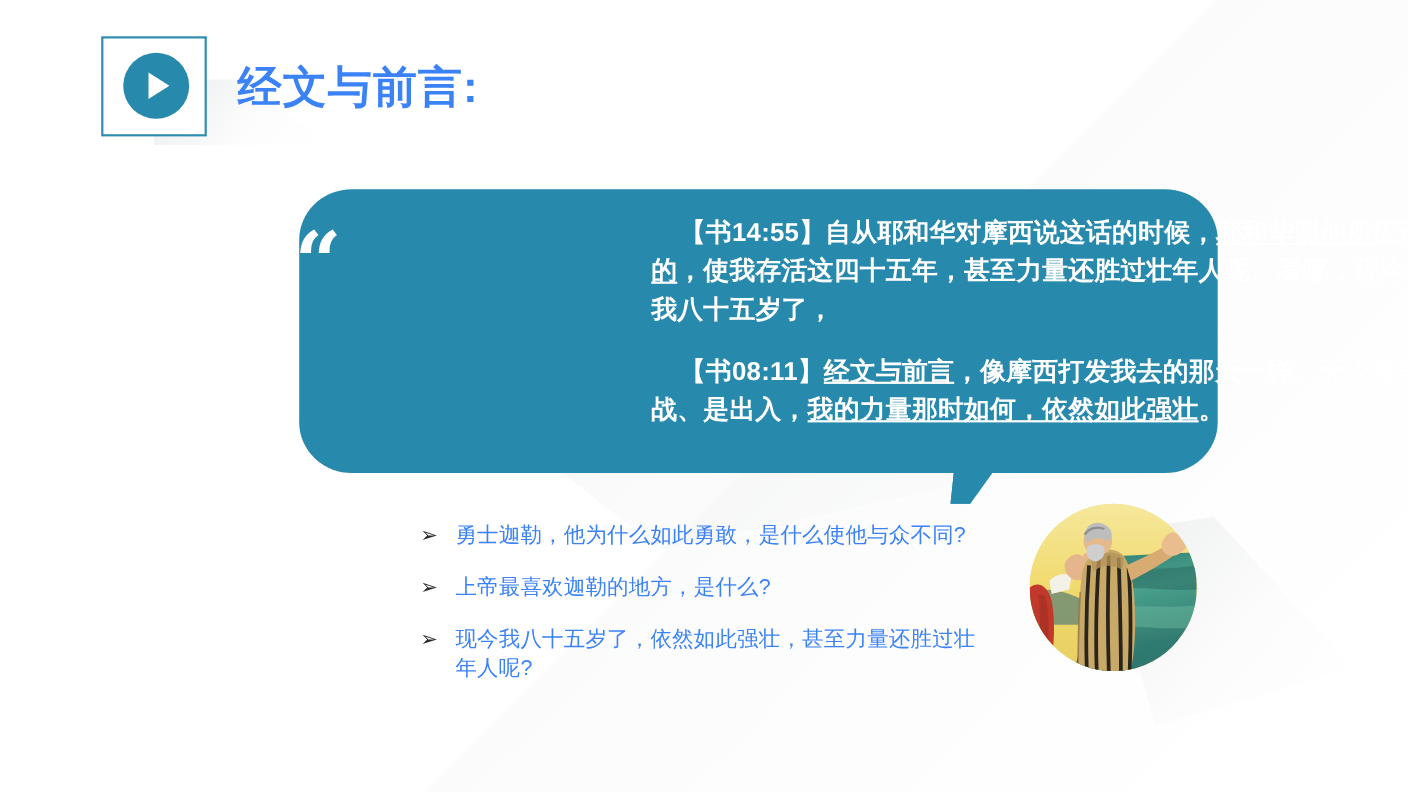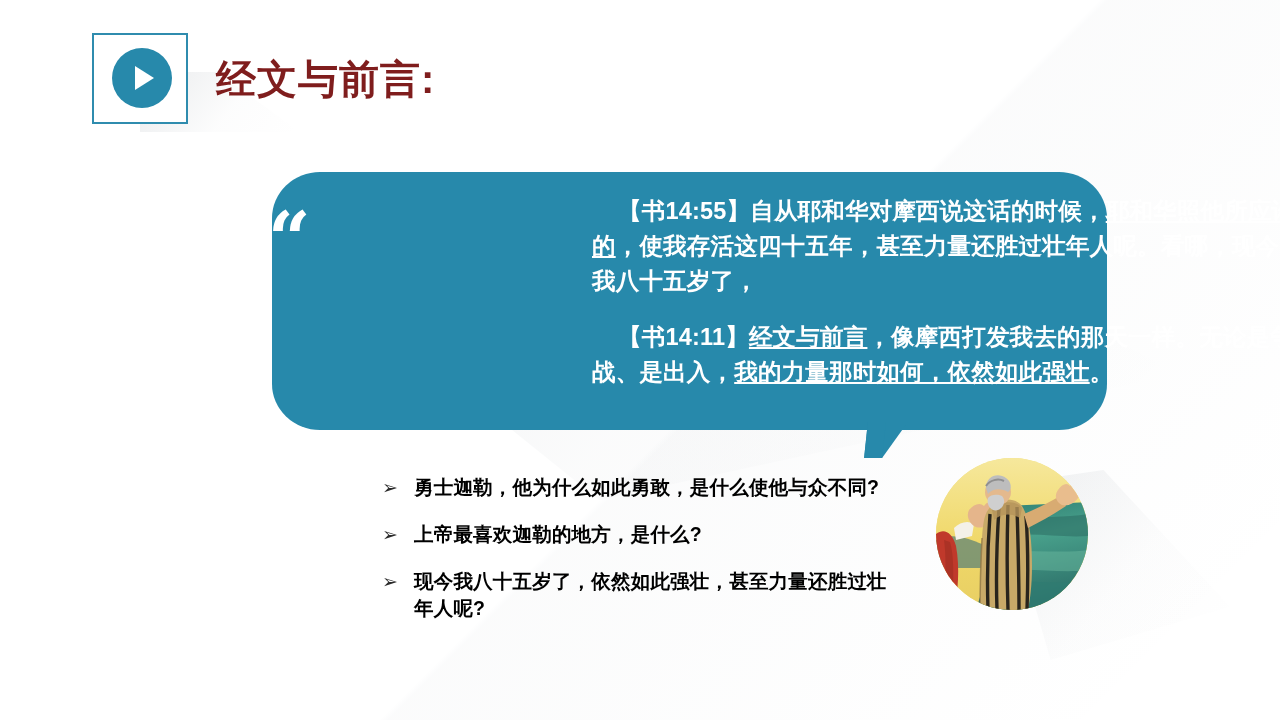--- a/index.html
+++ b/index.html
@@ -63,21 +63,21 @@
     width: 160px; height: 60px;
     background: linear-gradient(128deg, rgba(120,130,140,0.16) 0%, rgba(120,130,140,0.02) 58%, rgba(255,255,255,0) 100%);
     clip-path: polygon(0 0, 48% 0, 100% 100%, 0 100%);
     pointer-events: none;
   }
   .slide-title {
     position: absolute;
     left: 216px; top: 52px;
     font-size: 40px;
     font-weight: bold;
-    color: #7f1d1d;
+    color: #3b82f6;
     letter-spacing: 1px;
     white-space: nowrap;
   }
 
   
   .bubble-wrap {
     position: absolute;
     left: 272px; top: 172px;
     width: 835px; height: 258px;
   }
@@ -146,23 +146,23 @@
   .bullet-arrow {
     flex: 0 0 32px;
     font-size: 19px;
     line-height: 27px;
     color: #2b2b2b;
     font-family: "DejaVu Sans", sans-serif;
   }
   .bullet-text {
     flex: 1;
     font-size: 19.5px;
-    font-weight: bold;
+    font-weight: normal;
     line-height: 27px;
-    color: #000000;
+    color: #3b82f6;
     letter-spacing: 0.2px;
   }
 
   
   .photo-wrap {
     position: absolute;
     left: 936px; top: 458px;
     width: 152px; height: 152px;
   }
   .photo-shadow {
@@ -196,21 +196,21 @@
 
 <div class="bubble-shadow"></div>
 <div class="bubble-wrap">
   <div class="bubble"></div>
   <div class="bubble-tail"></div>
   <div class="bubble-text">
     <p class="verse-1">
       <span class="indent"></span><span>【书14:55】</span><span>自从耶和华对摩西说这话的时候，</span><u>耶和华照他所应许的</u><span>，使我存活这四十五年，甚至力量还胜过壮年人呢。看哪，现今我八十五岁了，</span>
     </p>
     <p class="verse-2">
-      <span class="indent"></span><span>【书14:11】</span><u>经文与前言</u><span>，像摩西打发我去的那天一样。无论是争战、是出入，</span><u>我的力量那时如何，依然如此强壮</u><span>。</span>
+      <span class="indent"></span><span>【书08:11】</span><u>经文与前言</u><span>，像摩西打发我去的那天一样。无论是争战、是出入，</span><u>我的力量那时如何，依然如此强壮</u><span>。</span>
     </p>
   </div>
 </div>
 <div class="quote-mark">“</div>
 
 <div class="bullets">
   <div class="bullet-row">
     <span class="bullet-arrow">➢</span>
     <span class="bullet-text">勇士迦勒，他为什么如此勇敢，是什么使他与众不同?</span>
   </div>

